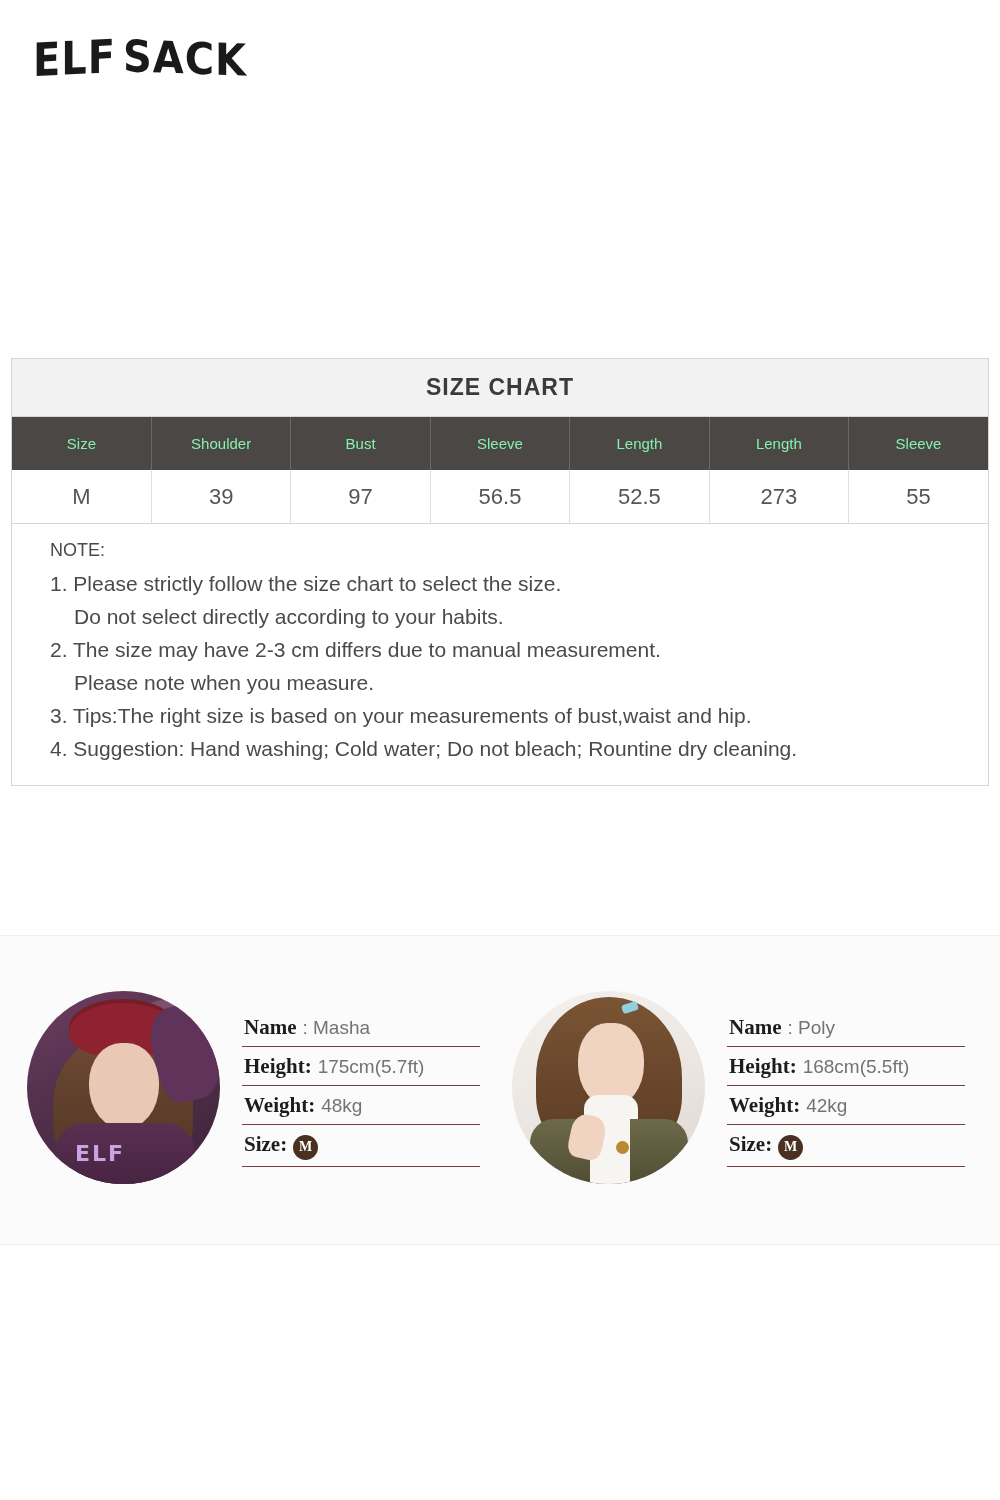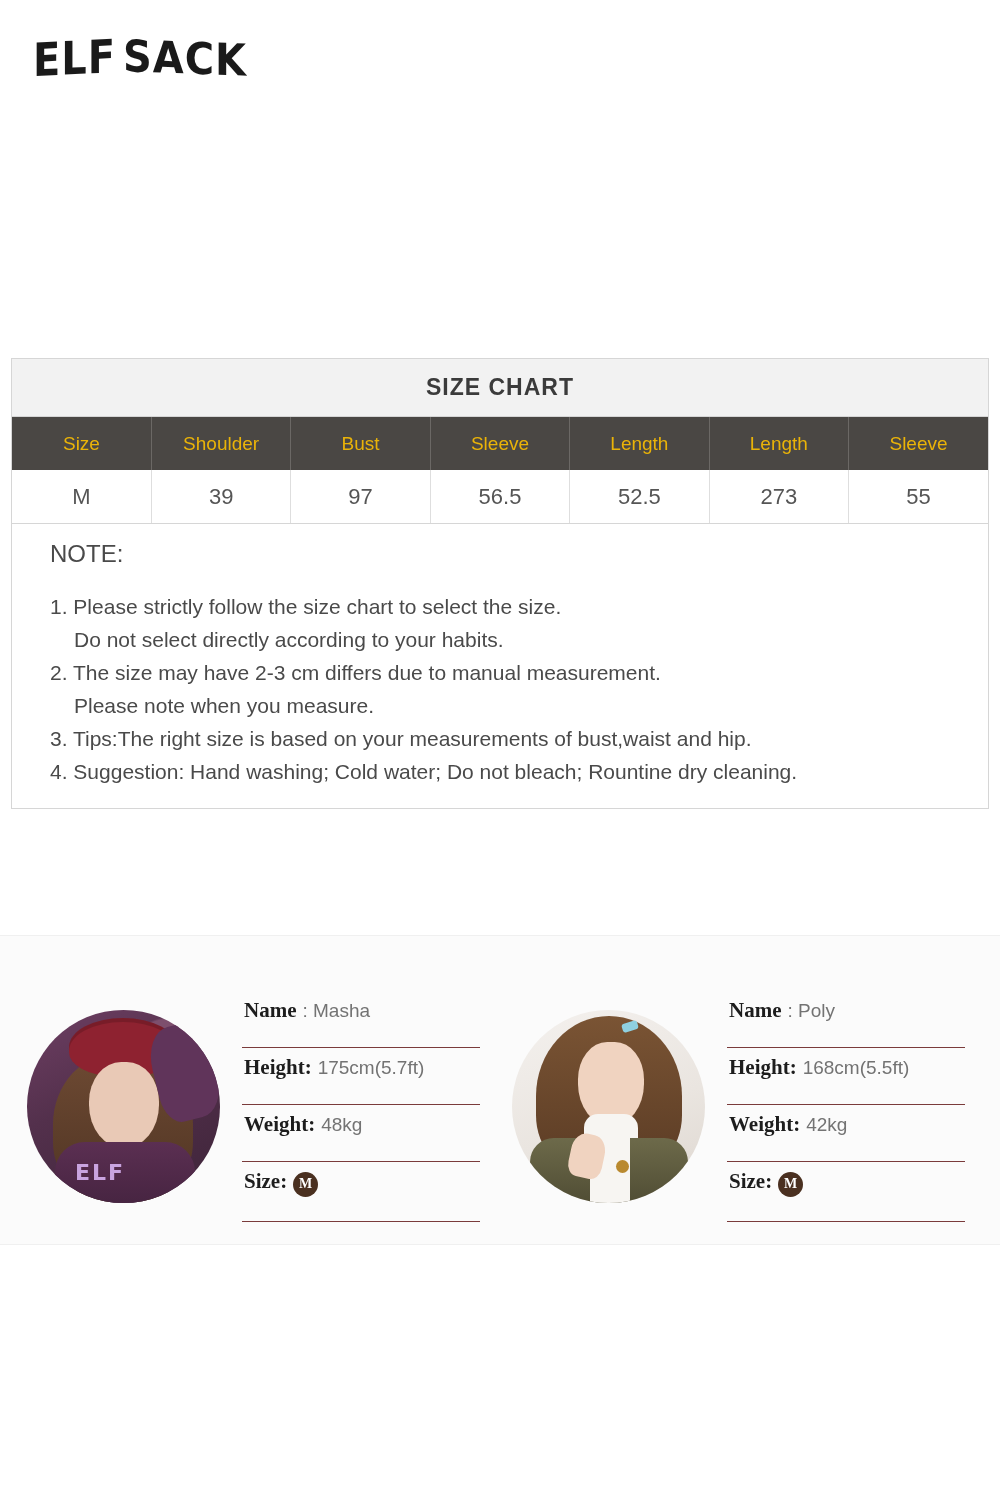--- a/index.html
+++ b/index.html
@@ -56,46 +56,46 @@
     color: #3b3b3b;
     border-bottom: 1px solid #d6d6d6;
   }
   table.size-table {
     width: 100%;
     border-collapse: collapse;
     table-layout: fixed;
   }
   table.size-table th {
     background: #4a4744;
-    color: #eab308;
+    color: #86efac;
     font-weight: 400;
-    font-size: 19px;
+    font-size: 15px;
     height: 53px;
     border-right: 1px solid #6b6865;
     text-align: center;
   }
   table.size-table th:last-child { border-right: none; }
   table.size-table td {
     height: 53px;
     font-size: 22px;
     color: #555555;
     text-align: center;
     border-right: 1px solid #dedede;
     background: #ffffff;
   }
   table.size-table td:last-child { border-right: none; }
 
   .note-box {
     border-top: 1px solid #d6d6d6;
     padding: 16px 20px 20px 38px;
   }
   .note-title {
-    font-size: 24px;
+    font-size: 18px;
     color: #4a4a4a;
-    margin-bottom: 22px;
+    margin-bottom: 6px;
   }
   .note-line {
     font-size: 21px;
     color: #4a4a4a;
     line-height: 33px;
     white-space: pre;
   }
   .note-line.indent { padding-left: 24px; }
 
   
@@ -201,21 +201,21 @@
     position: absolute; left: 110px; top: 12px; width: 16px; height: 9px;
     background: #8fd0e0; border-radius: 3px; transform: rotate(-18deg);
   }
 
   .info { width: 238px; }
   .info-row {
     display: flex;
     align-items: baseline;
     gap: 6px;
     border-bottom: 1px solid #7a3b3b;
-    padding: 7px 2px 24px 2px;
+    padding: 7px 2px 6px 2px;
     min-height: 37px;
   }
   .info-label {
     font-family: "Liberation Serif", serif;
     font-weight: 700;
     font-size: 21px;
     color: #1d1d1d;
     white-space: nowrap;
   }
   .info-value {

